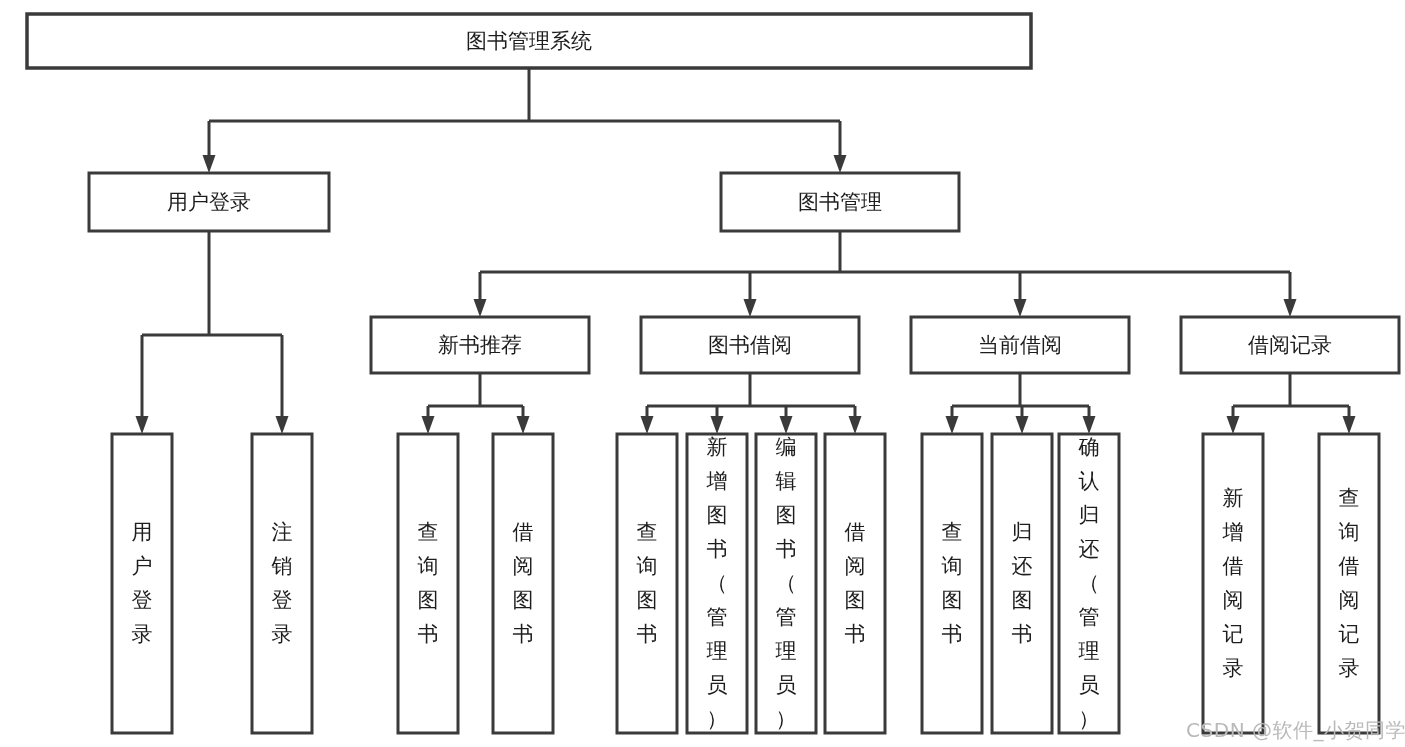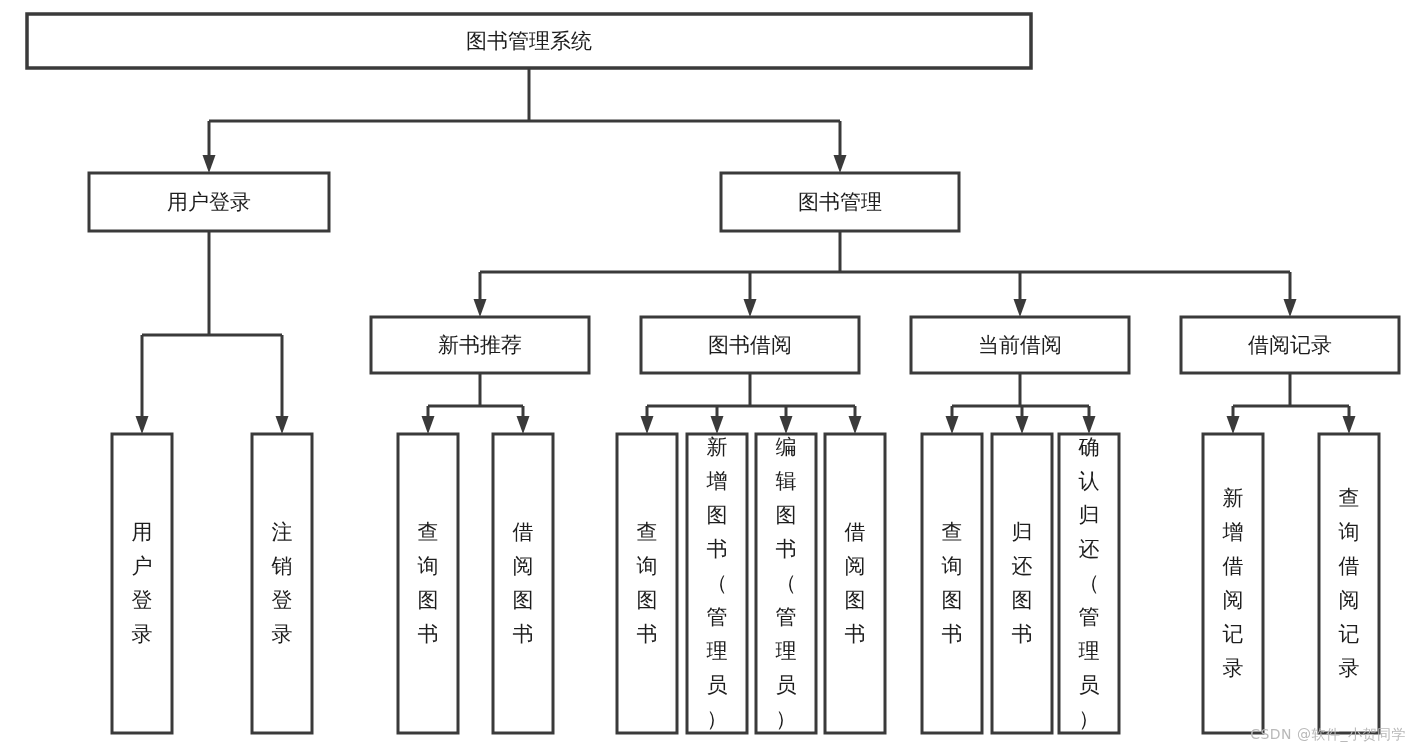--- a/index.html
+++ b/index.html
@@ -55,21 +55,21 @@
   }
   .node-label.vertical {
     font-size: 21px;
     text-anchor: middle;
   }
   .watermark {
     position: absolute;
     right: 8px;
     bottom: 3px;
     font-family: "DejaVu Sans", "Liberation Sans", sans-serif;
-    font-size: 14px;
+    font-size: 20px;
     color: #b9b9b9;
     letter-spacing: 0.5px;
     white-space: nowrap;
     user-select: none;
   }
 </style>
 </head>
 <body>
 
 <div id="diagram-root">

